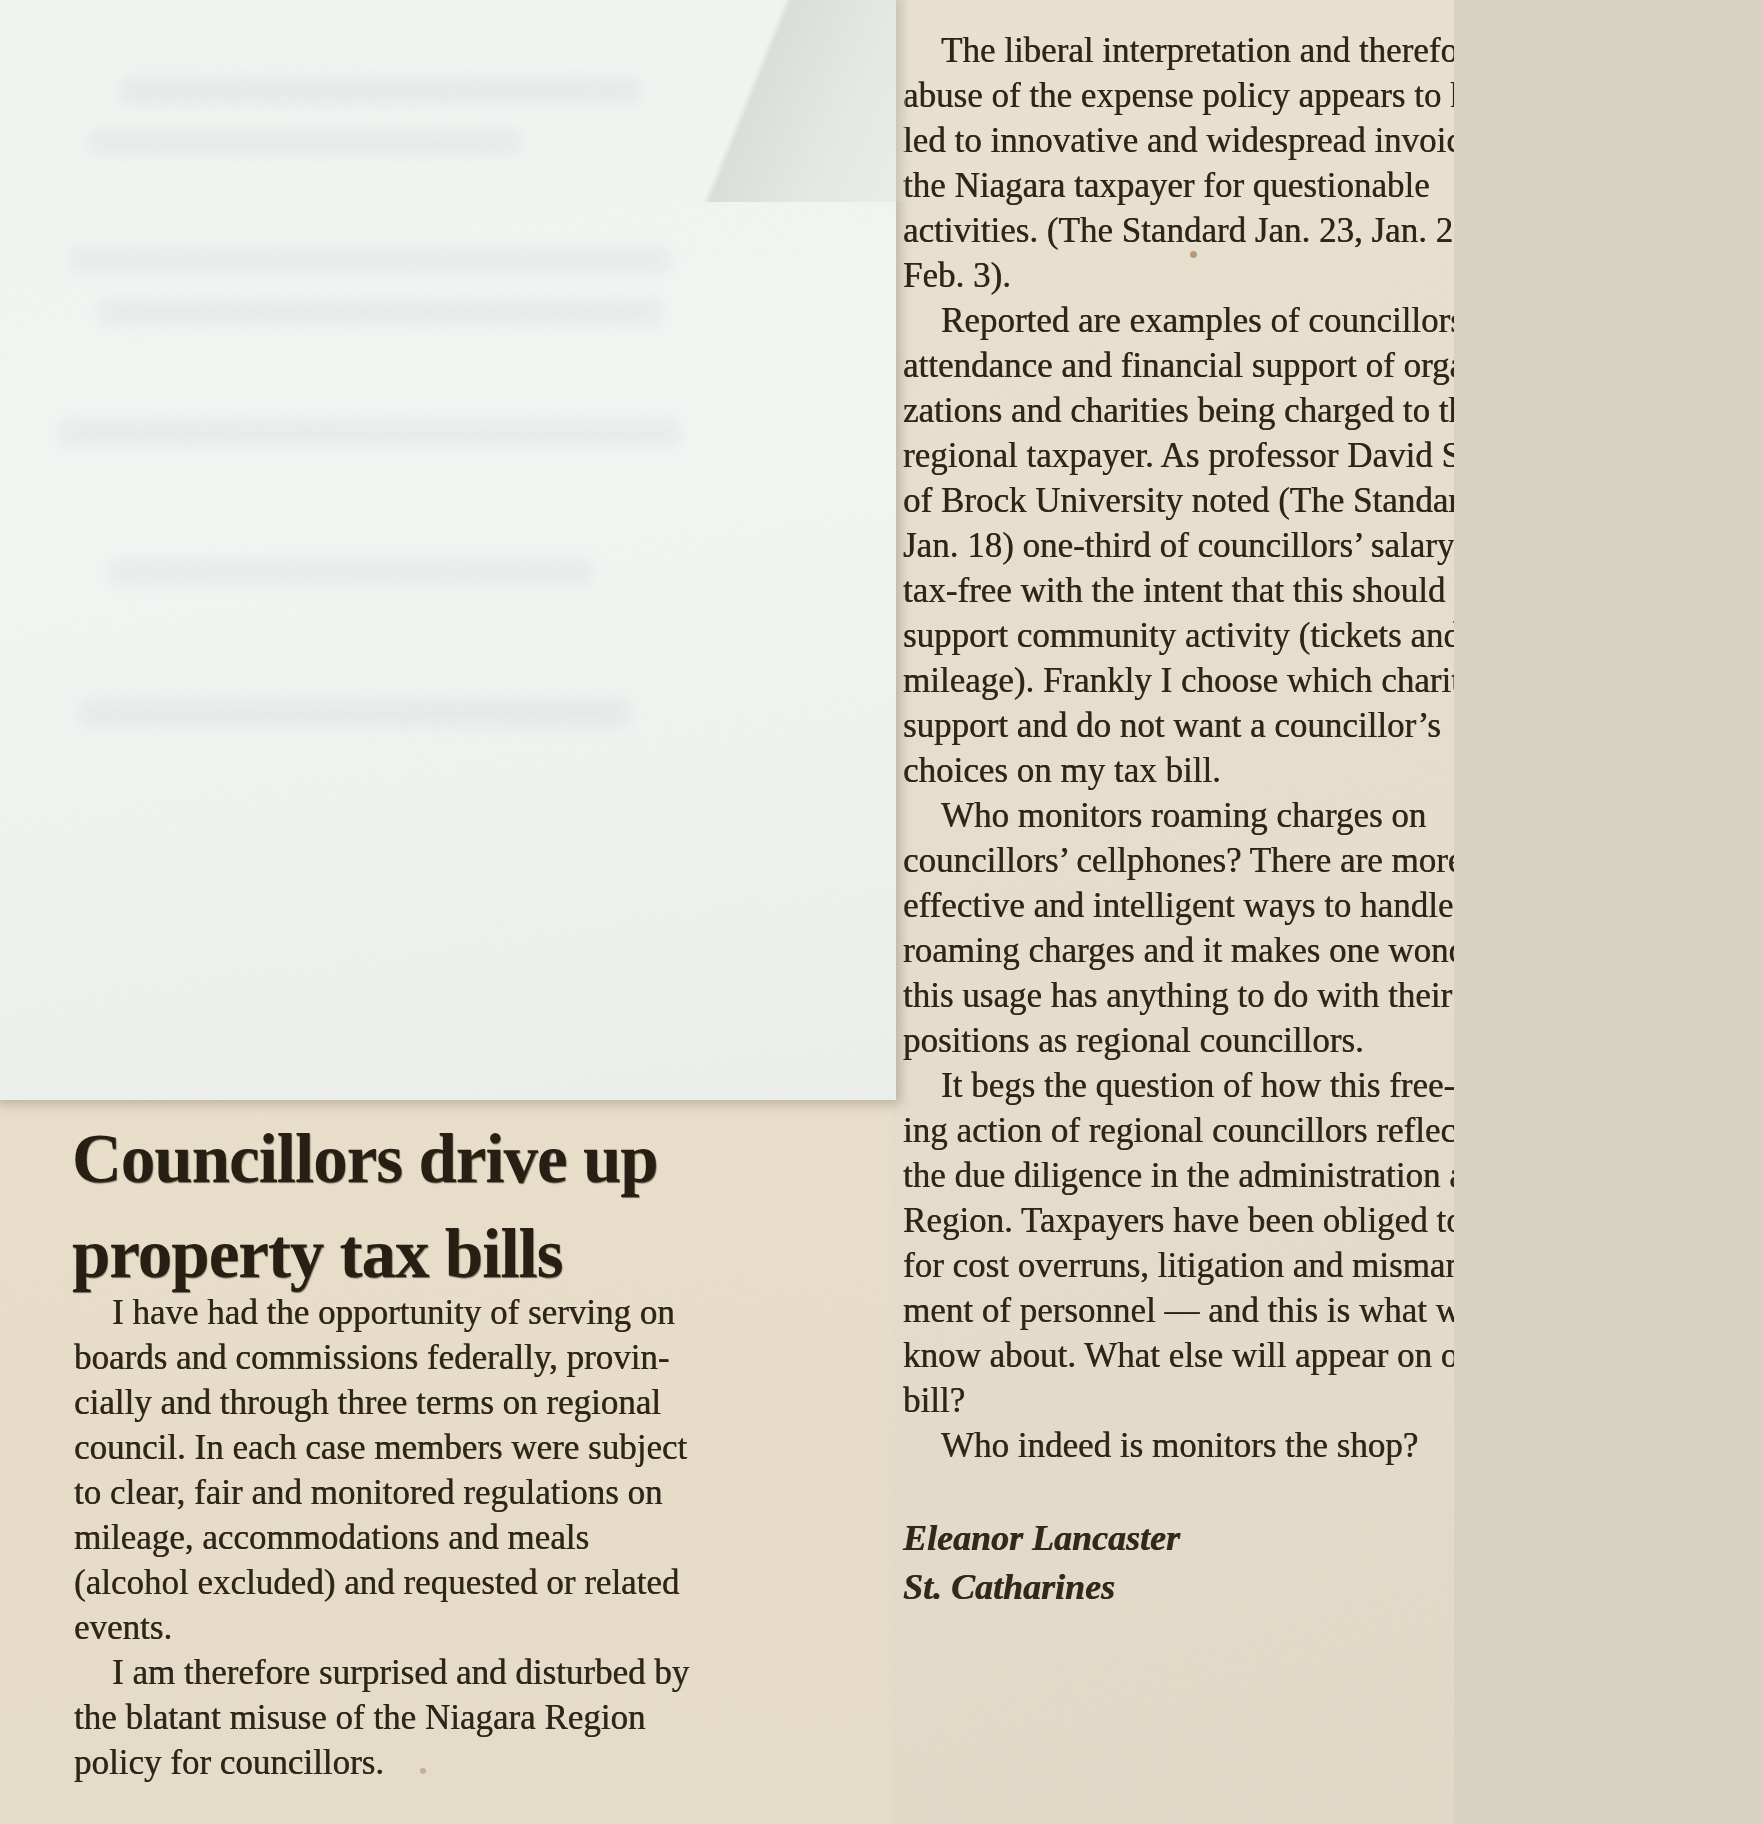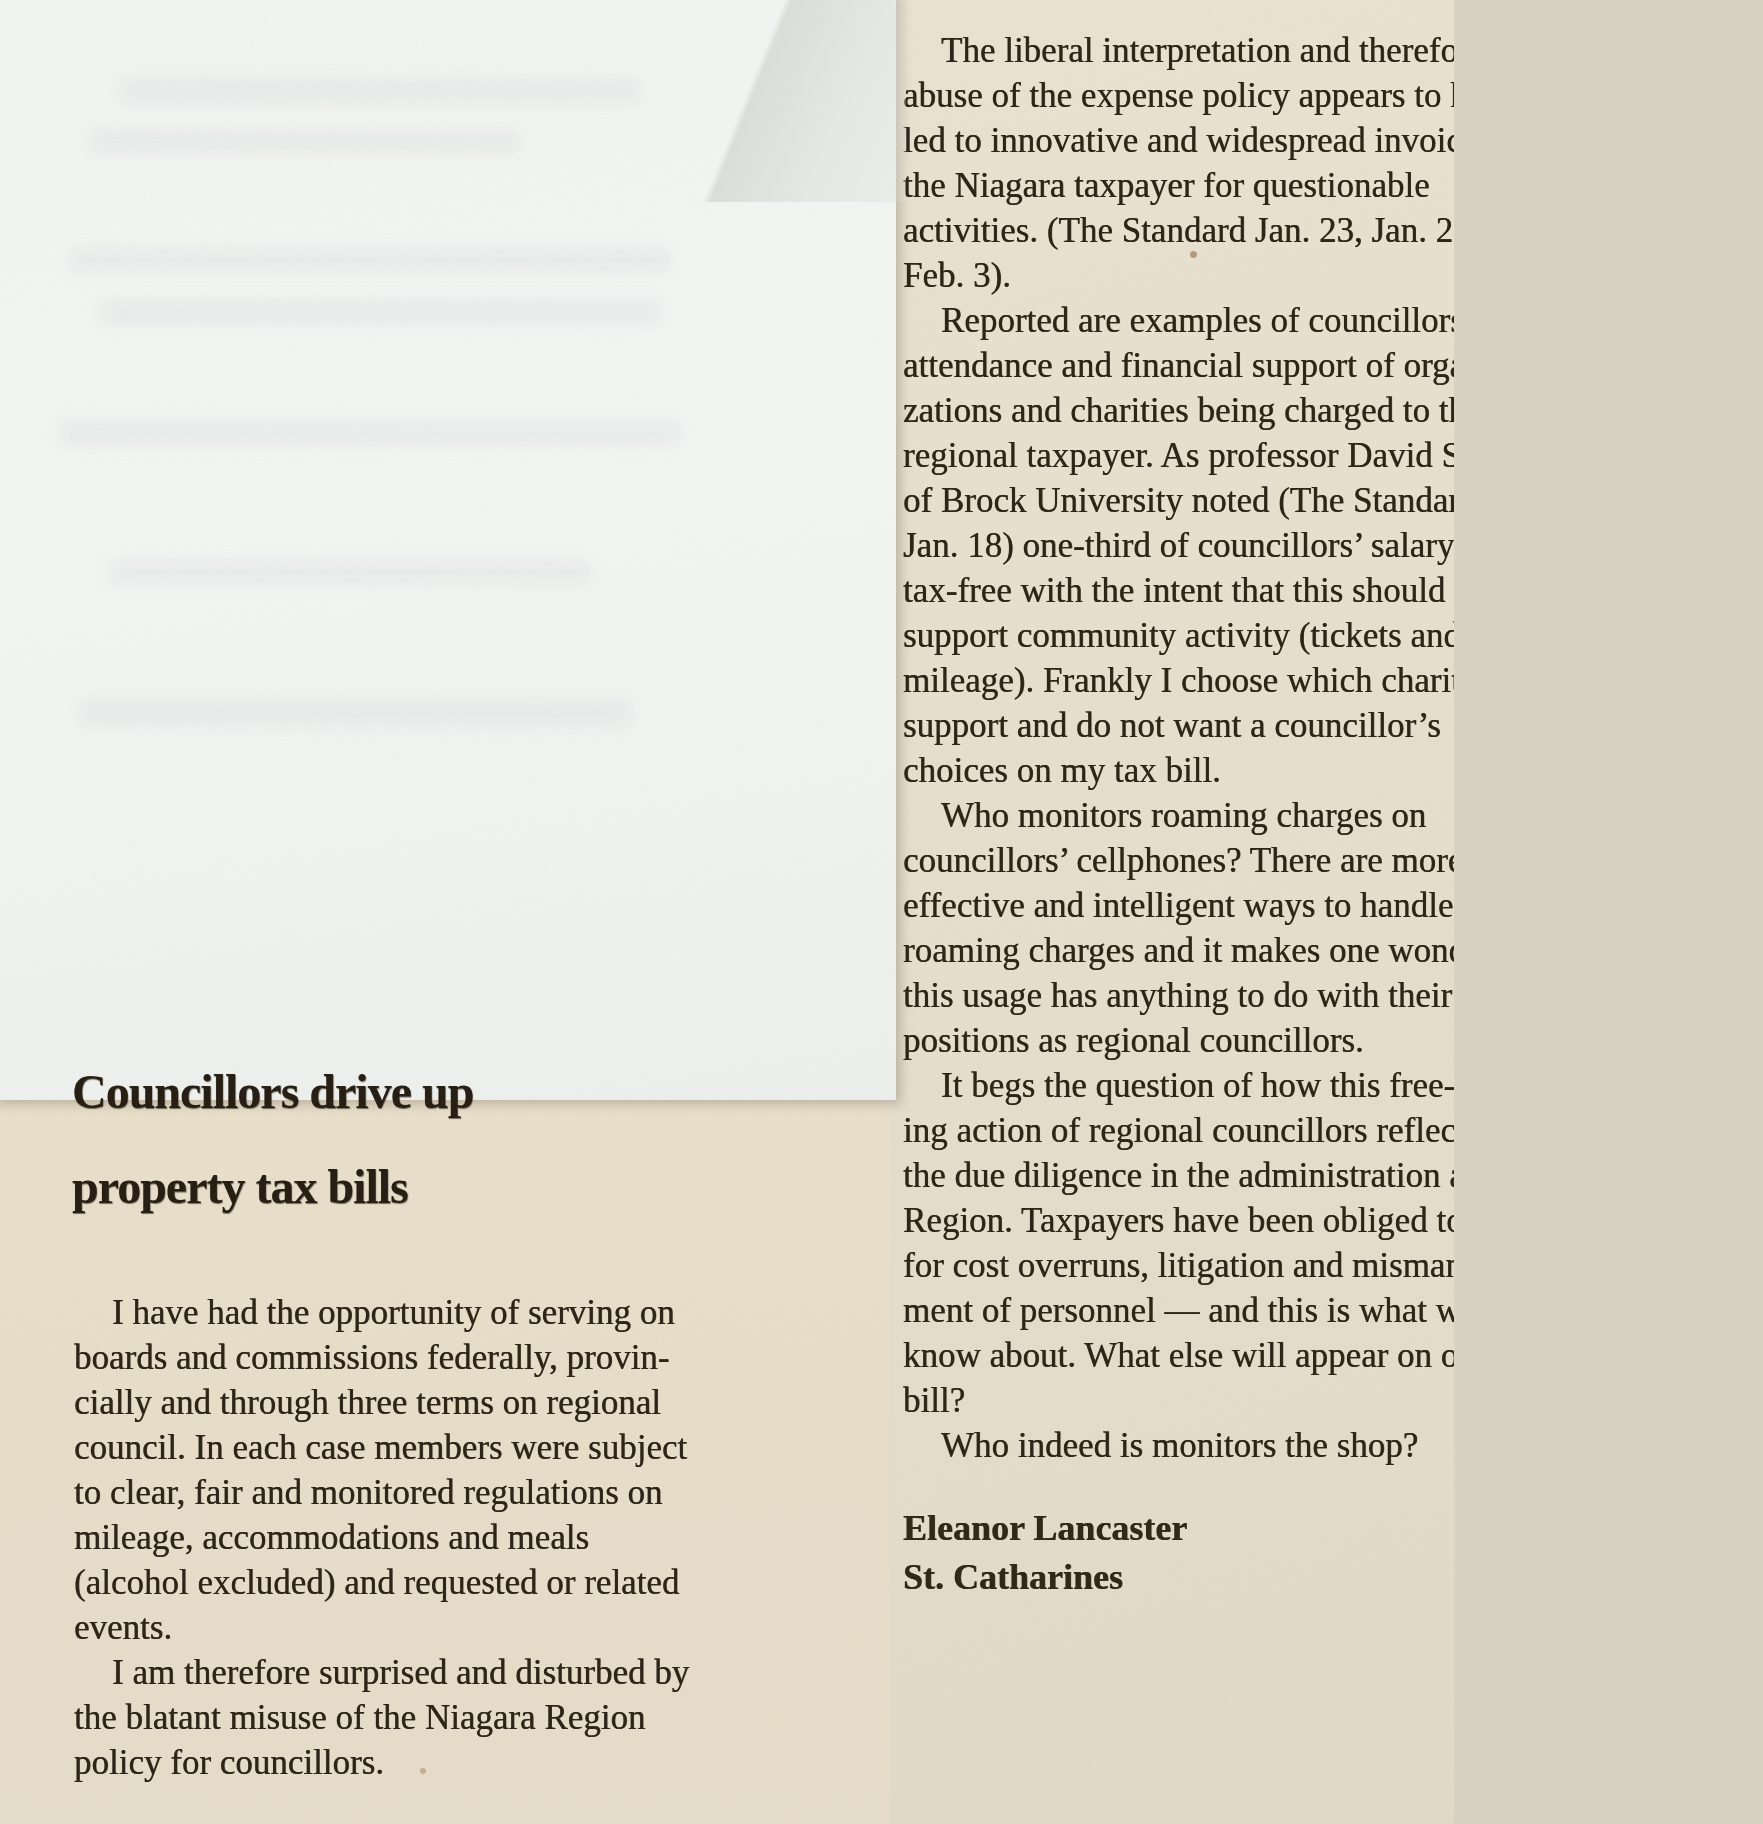--- a/index.html
+++ b/index.html
@@ -33,27 +33,27 @@
     position:absolute;background:rgba(170,183,188,.14);
     filter:blur(7px);border-radius:6px;pointer-events:none;
   }
   
   .col{position:absolute;font-size:35px;line-height:45px;
        text-shadow:.4px .4px .6px rgba(46,36,20,.75), -0.2px 0 .4px rgba(46,36,20,.35);}
   .col p{margin:0;text-indent:38px;white-space:pre-line;}
   #right-col{left:903px;top:28px;width:772px;}
   #left-body{left:74px;top:1290px;width:778px;}
   #left-headline{
-    position:absolute;left:72px;top:1044px;width:800px;
-    font-size:48px;line-height:95px;font-weight:bold;letter-spacing:-1px;
+    position:absolute;left:72px;top:1112px;width:800px;
+    font-size:69px;line-height:95px;font-weight:bold;letter-spacing:-1px;
     color:#231b0f;white-space:pre-line;
     text-shadow:.6px .6px 1px rgba(35,27,15,.6);
   }
   .signature{
-    margin-top:36px;font-weight:bold;
+    margin-top:46px;font-weight:bold;font-style:italic;
     font-size:36px;line-height:49px;color:#2e2414;
   }
   .signature div{margin:0;}
   .speck{position:absolute;border-radius:50%;pointer-events:none;}
   .grain{position:absolute;inset:0;opacity:.055;pointer-events:none;}
 </style>
 </head>
 <body>
 
 <div id="scan">

